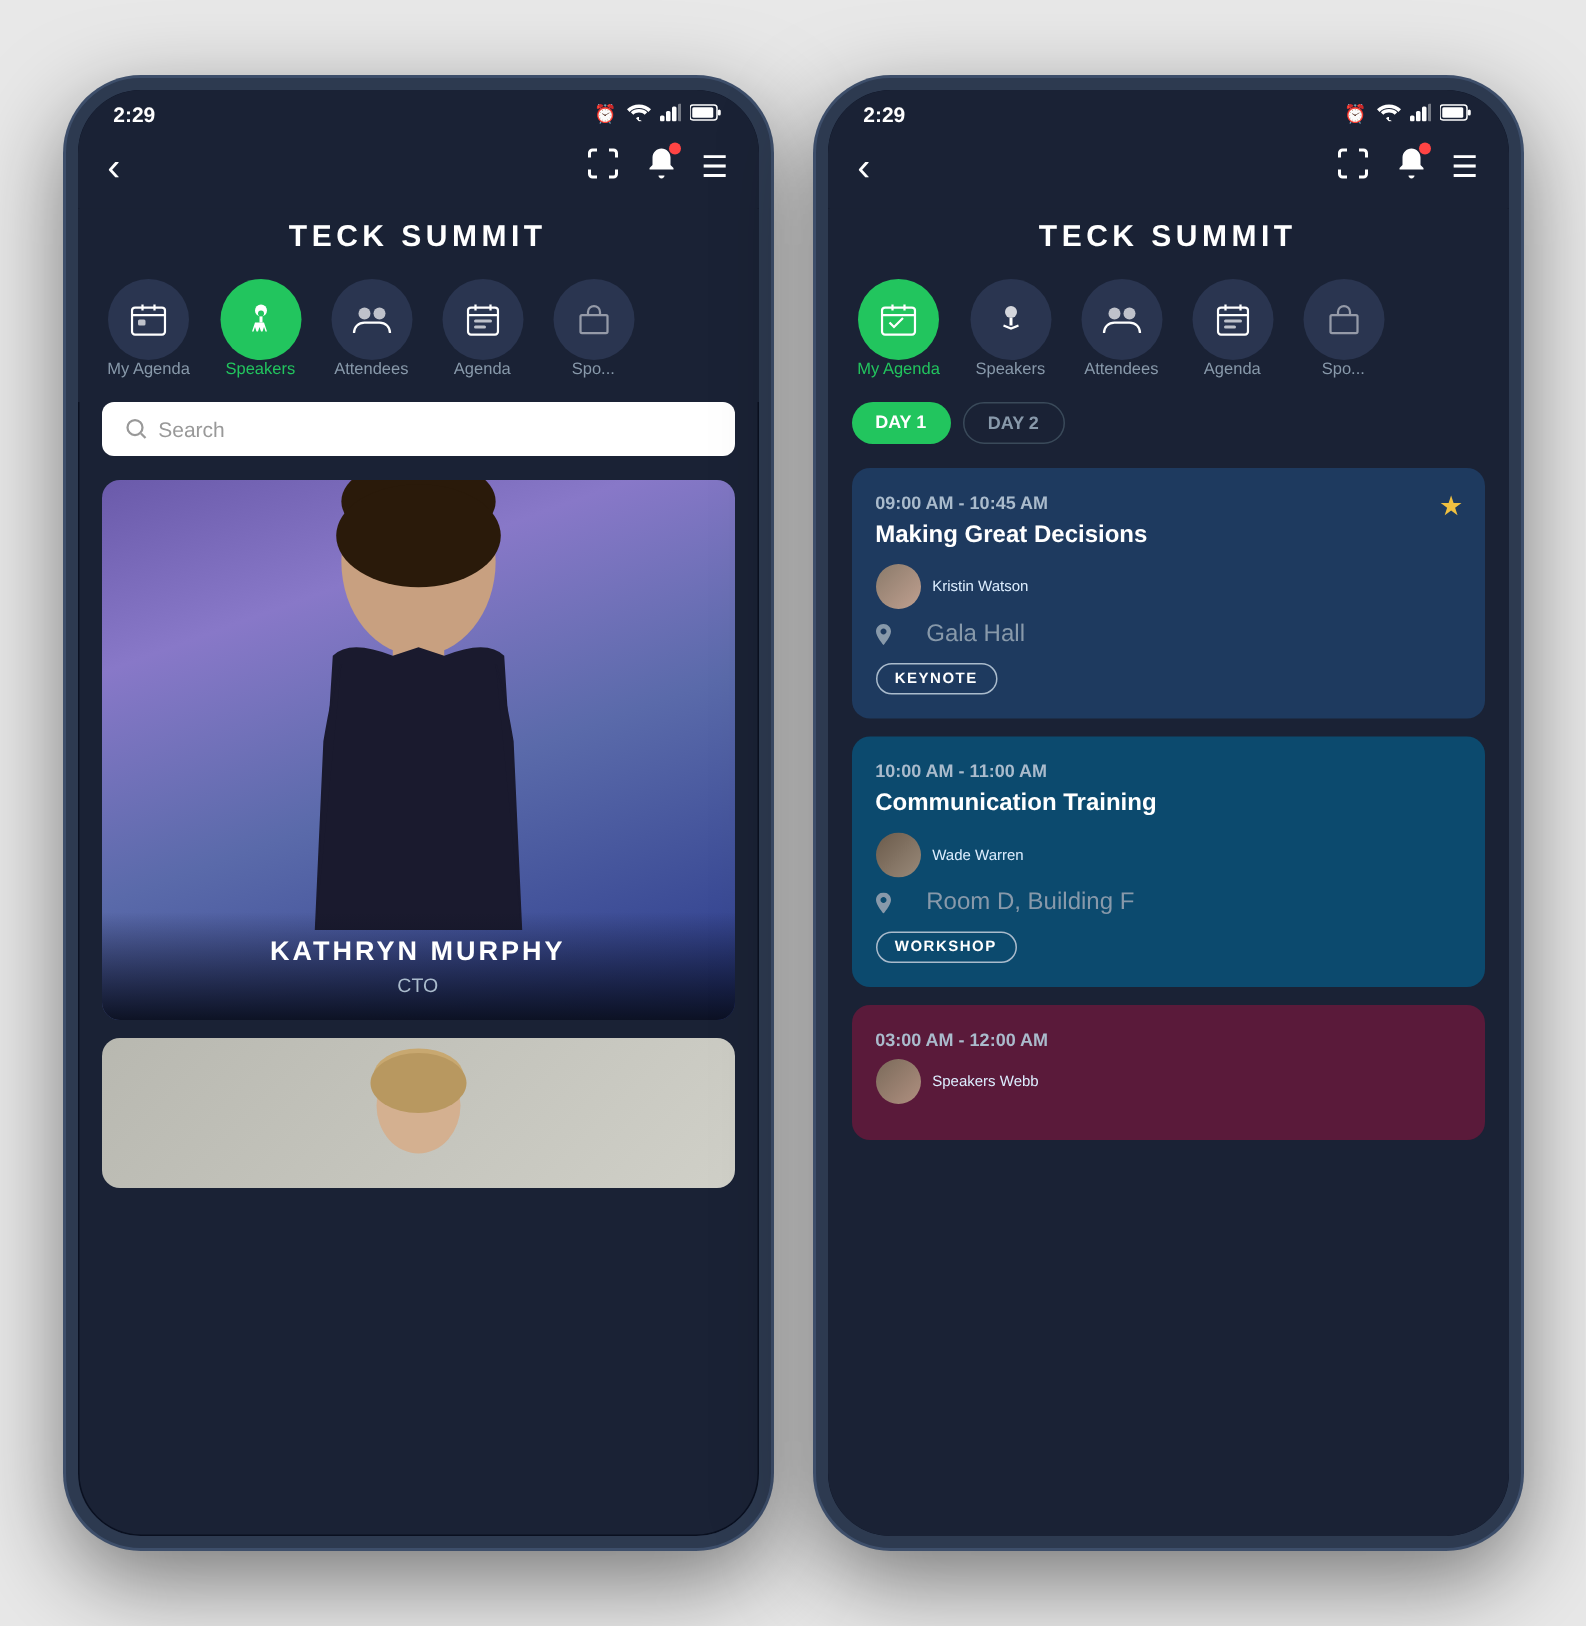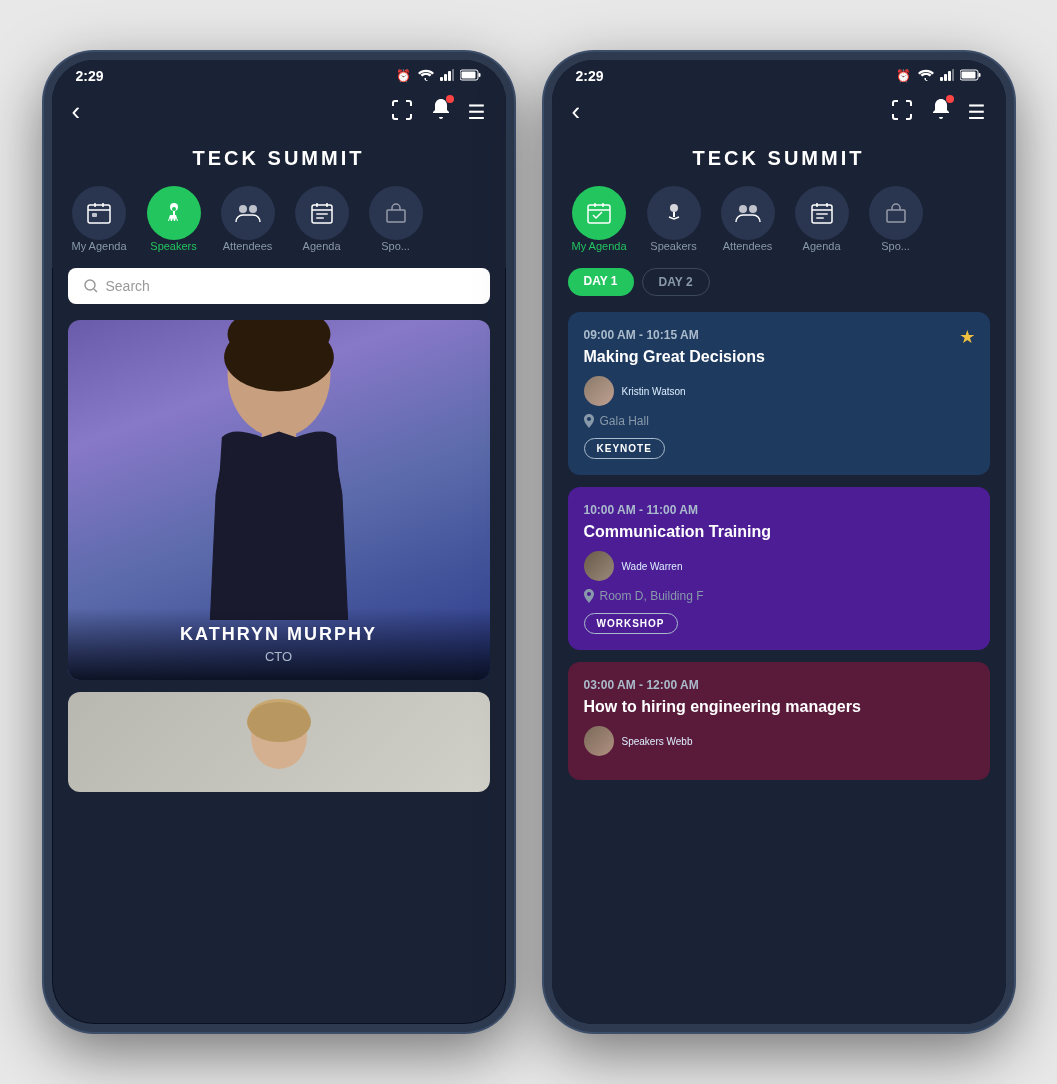--- a/index.html
+++ b/index.html
@@ -209,21 +209,21 @@
     }
     .agenda-card {
       border-radius: 12px;
       padding: 16px;
       position: relative;
     }
     .agenda-card-blue {
       background: #1e3a5f;
     }
     .agenda-card-teal {
-      background: #4c1d95;
+      background: #0c4a6e;
     }
     .agenda-card-maroon {
       background: #5a1a3a;
     }
     .agenda-time {
       color: #aabbcc;
       font-size: 12px;
       font-weight: 600;
       margin-bottom: 6px;
     }
@@ -265,23 +265,23 @@
       height: 100%;
       background: linear-gradient(135deg, #7a6a5a, #b09080);
     }
     .speaker-name-small {
       color: #ddeeff;
       font-size: 10px;
     }
     .agenda-location {
       display: flex;
       align-items: center;
-      gap: 6px;
+      gap: 24px;
       color: #8899aa;
-      font-size: 12px;
+      font-size: 16px;
       margin-bottom: 10px;
     }
     .agenda-badge {
       display: inline-block;
       padding: 4px 12px;
       border-radius: 20px;
       border: 1px solid #aabbcc;
       color: #fff;
       font-size: 10px;
       font-weight: 700;
@@ -556,21 +556,21 @@
 
     <div class="day-tabs">
       <div class="day-tab active">DAY 1</div>
       <div class="day-tab inactive">DAY 2</div>
     </div>
 
     <div class="agenda-list">
 
       <div class="agenda-card agenda-card-blue">
         <span class="star-icon">★</span>
-        <div class="agenda-time">09:00 AM - 10:15 AM</div>
+        <div class="agenda-time">09:00 AM - 10:45 AM</div>
         <div class="agenda-title">Making Great Decisions</div>
         <div class="agenda-speaker">
           <div class="speaker-avatar">
             <div class="speaker-avatar-img"></div>
           </div>
           <span class="speaker-name-small">Kristin Watson</span>
         </div>
         <div class="agenda-location">
           <svg width="10" height="14" viewBox="0 0 10 14" fill="#8899aa">
             <path d="M5 0C2.2 0 0 2.2 0 5c0 3.5 5 9 5 9s5-5.5 5-9c0-2.8-2.2-5-5-5zm0 7c-1.1 0-2-.9-2-2s.9-2 2-2 2 .9 2 2-.9 2-2 2z"></path>
@@ -593,21 +593,20 @@
           <svg width="10" height="14" viewBox="0 0 10 14" fill="#8899aa">
             <path d="M5 0C2.2 0 0 2.2 0 5c0 3.5 5 9 5 9s5-5.5 5-9c0-2.8-2.2-5-5-5zm0 7c-1.1 0-2-.9-2-2s.9-2 2-2 2 .9 2 2-.9 2-2 2z"></path>
           </svg>
           <span>Room D, Building F</span>
         </div>
         <span class="agenda-badge">WORKSHOP</span>
       </div>
 
       <div class="agenda-card agenda-card-maroon">
         <div class="agenda-time">03:00 AM - 12:00 AM</div>
-        <div class="agenda-title">How to hiring engineering managers</div>
         <div class="agenda-speaker">
           <div class="speaker-avatar">
             <div class="speaker-avatar-img3"></div>
           </div>
           <span class="speaker-name-small">Speakers Webb</span>
         </div>
       </div>
 
     </div>
   </div>

